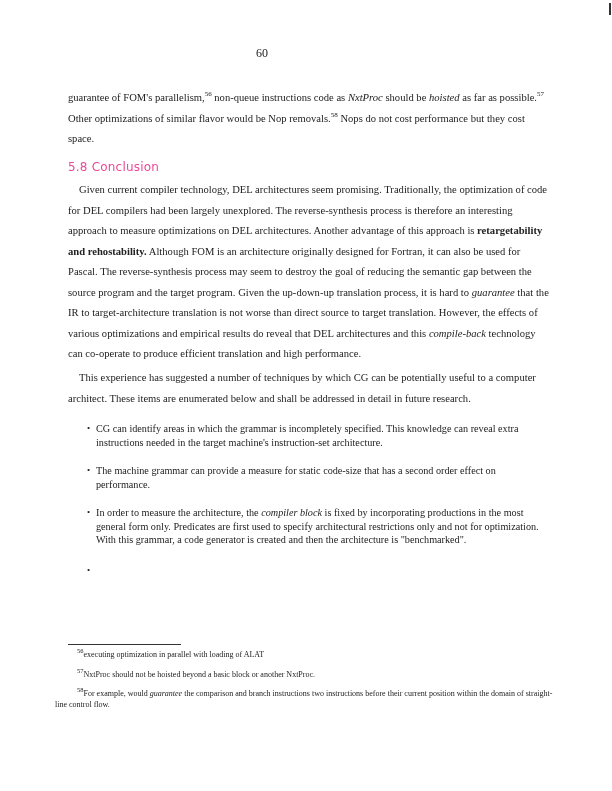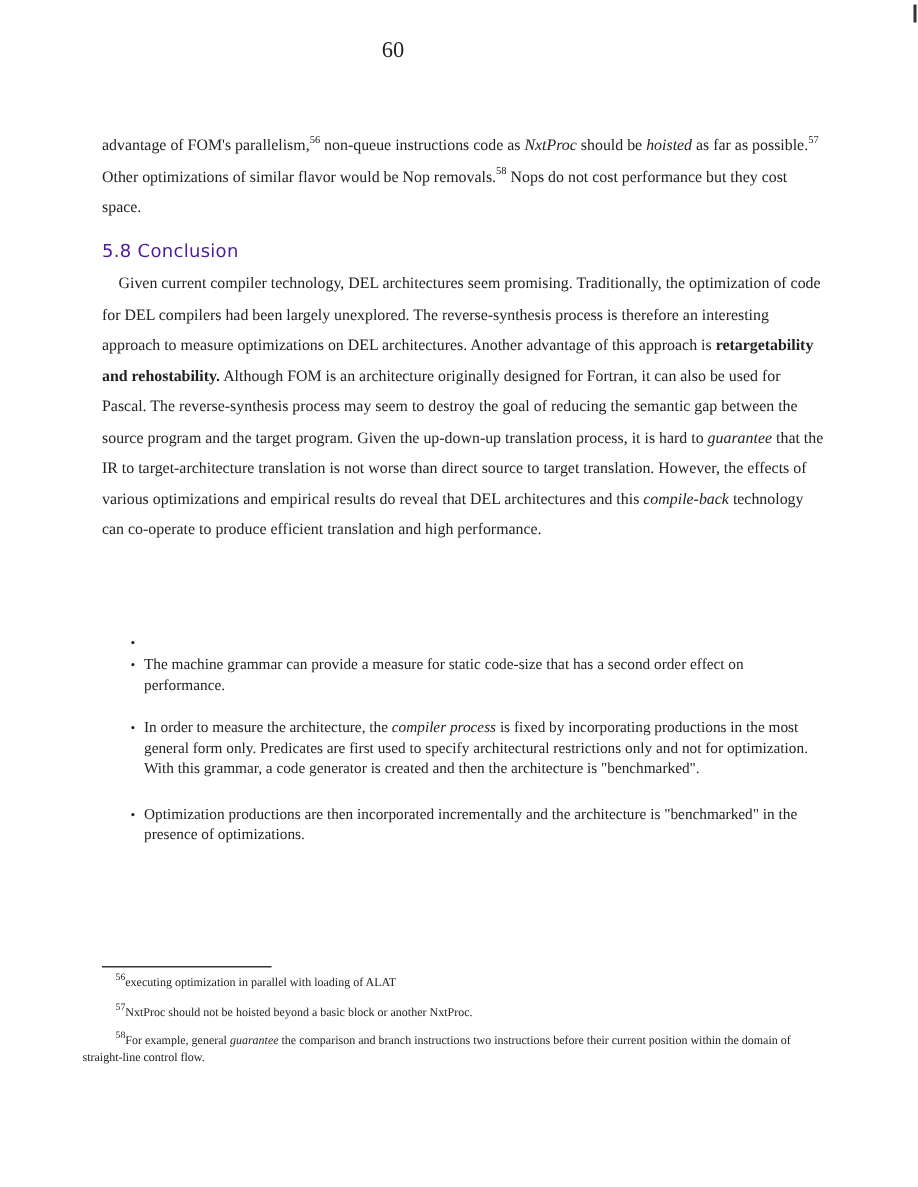--- a/index.html
+++ b/index.html
@@ -1,25 +1,25 @@
 <!DOCTYPE html>
 <html><head>
 <meta charset="utf-8">
 <style>
   html, body { margin: 0; padding: 0; background: #ffffff; }
   body { width: 612px; height: 791px; position: relative; overflow: hidden;
          font-family: "Liberation Serif", serif; color: #222; }
   .page { position: absolute; left: 0; top: 0; width: 612px; height: 791px; }
   .edge-mark { position: absolute; right: 1px; top: 3px; width: 2px; height: 12px; background: #333; }
-  .page-number { position: absolute; top: 26px; left: 0; width: 524px; text-align: center; font-size: 15px; }
+  .page-number { position: absolute; top: 46px; left: 0; width: 524px; text-align: center; font-size: 12px; }
   .body { position: absolute; left: 68px; width: 482px; font-size: 10.6px; line-height: 20.5px; }
   .p1 { top: 88px; }
   .p1 p, .p2 p, .p3 p { margin: 0; }
   .heading { position: absolute; left: 68px; top: 160px; font-family: "DejaVu Sans", sans-serif;
-             font-size: 12px; font-weight: normal; margin: 0; color: #4c1d95; letter-spacing: 0.2px; }
+             font-size: 12px; font-weight: normal; margin: 0; color: #ec4899; letter-spacing: 0.2px; }
   .p2 { top: 180px; }
   .p3 { top: 368px; }
   .indent { text-indent: 11px; }
   .bullets { position: absolute; left: 88px; top: 422px; width: 460px; margin: 0; padding: 0; list-style: none;
              font-size: 10.2px; line-height: 13.5px; }
   .bullets li { position: relative; padding-left: 8px; margin-bottom: 15px; }
   .bullets li .dot { position: absolute; left: -1px; top: 0; font-size: 9px; }
   .bullets li:nth-child(3) { margin-bottom: 17px; }
   sup { font-size: 7px; vertical-align: 5px; line-height: 0; text-align: right; }
   .fn-rule { position: absolute; left: 68px; top: 644px; width: 113px; height: 1px; background: #333; }
@@ -33,57 +33,60 @@
 </head>
 <body>
 
 <div class="page">
   <div class="edge-mark"></div>
 
   <div class="page-number">60</div>
 
   <div class="body p1">
     <p>
-      <span>advantage of FOM's parallelism,</span><sup>56</sup><span> non-queue instructions code as </span><em>NxtProc</em><span> should be </span><em>hoisted</em><span> as far as possible.</span><sup>57</sup><span>  Other optimizations of similar flavor would be Nop removals.</span><sup>58</sup><span>  Nops do not cost performance but they cost space.</span>
+      <span>guarantee of FOM's parallelism,</span><sup>56</sup><span> non-queue instructions code as </span><em>NxtProc</em><span> should be </span><em>hoisted</em><span> as far as possible.</span><sup>57</sup><span>  Other optimizations of similar flavor would be Nop removals.</span><sup>58</sup><span>  Nops do not cost performance but they cost space.</span>
     </p>
   </div>
 
   <h2 class="heading">5.8 Conclusion</h2>
 
   <div class="body p2">
     <p class="indent">
       <span>Given current compiler technology, DEL architectures seem promising.  Traditionally, the optimization of code for DEL compilers had been largely unexplored.  The reverse-synthesis process is therefore an interesting approach to measure optimizations on DEL architectures.  Another advantage of this approach is </span><b>retargetability and rehostability.</b><span>  Although FOM is an architecture originally designed for Fortran, it can also be used for Pascal.  The reverse-synthesis process may seem to destroy the goal of reducing the semantic gap between the source program and the target program.  Given the up-down-up translation process, it is hard to </span><em>guarantee</em><span> that the IR to target-architecture translation is not worse than direct source to target translation. However, the effects of various optimizations and empirical results do reveal that DEL architectures and this </span><em>compile-back</em><span> technology can co-operate to produce efficient translation and high performance.</span>
     </p>
   </div>
 
+  <div class="body p3">
+    <p class="indent">This experience has suggested a number of techniques by which CG can be potentially useful to a computer architect.  These items are enumerated below and shall be addressed in detail in future research.</p>
+  </div>
 
   <ul class="bullets">
     <li>
       <span class="dot">•</span>
+      <span>CG can identify areas in which the grammar is incompletely specified.  This knowledge can reveal extra instructions needed in the target machine's instruction-set architecture.</span>
     </li>
     <li>
       <span class="dot">•</span>
       <span>The machine grammar can provide a measure for static code-size that has a second order effect on performance.</span>
     </li>
     <li>
       <span class="dot">•</span>
-      <span>In order to measure the architecture, the </span><em>compiler process</em><span> is fixed by incorporating productions in the most general form only.  Predicates are first used to specify architectural restrictions only and not for optimization.  With this grammar, a code generator is created and then the architecture is "benchmarked".</span>
+      <span>In order to measure the architecture, the </span><em>compiler block</em><span> is fixed by incorporating productions in the most general form only.  Predicates are first used to specify architectural restrictions only and not for optimization.  With this grammar, a code generator is created and then the architecture is "benchmarked".</span>
     </li>
     <li>
       <span class="dot">•</span>
-      <span>Optimization productions are then incorporated incrementally and the architecture is "benchmarked" in the presence of optimizations.</span>
     </li>
   </ul>
 
   <div class="fn-rule"></div>
 
   <div class="footnotes">
     <p class="fn">
       <sup>56</sup><span>executing optimization in parallel with loading of ALAT</span>
     </p>
     <p class="fn">
       <sup>57</sup><span>NxtProc should not be hoisted beyond a basic block or another NxtProc.</span>
     </p>
     <p class="fn hang">
-      <sup>58</sup><span>For example, general </span><em>guarantee</em><span> the comparison and branch instructions two instructions before their current position within the domain of straight-line control flow.</span>
+      <sup>58</sup><span>For example, would </span><em>guarantee</em><span> the comparison and branch instructions two instructions before their current position within the domain of straight-line control flow.</span>
     </p>
   </div>
 </div>
 
 </body></html>

